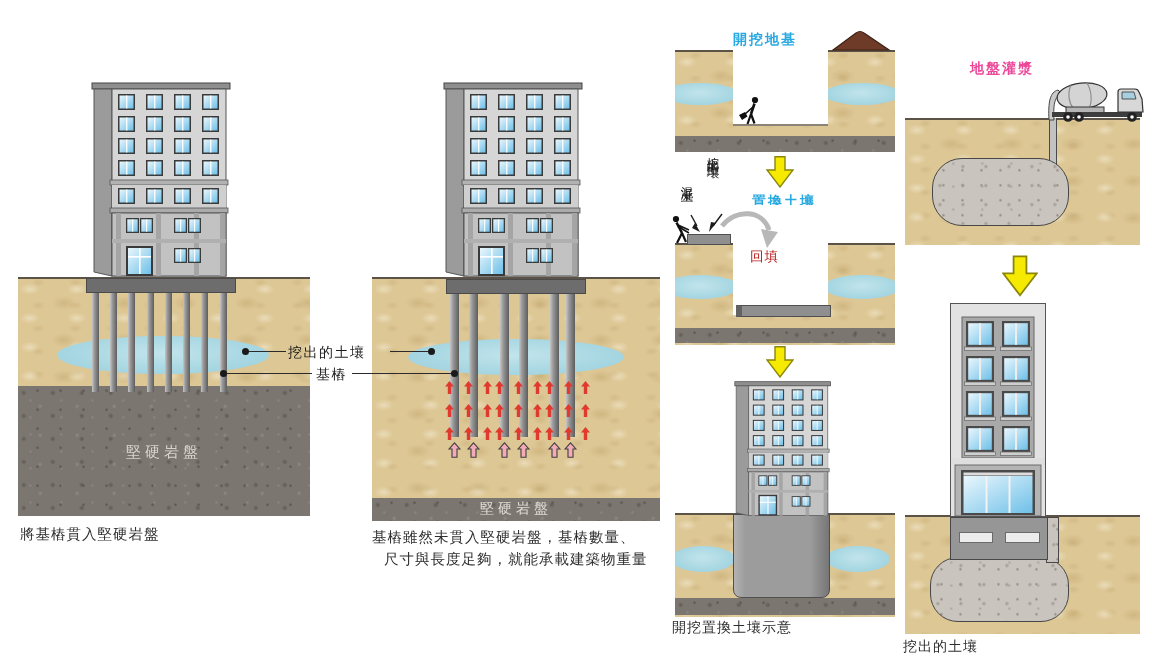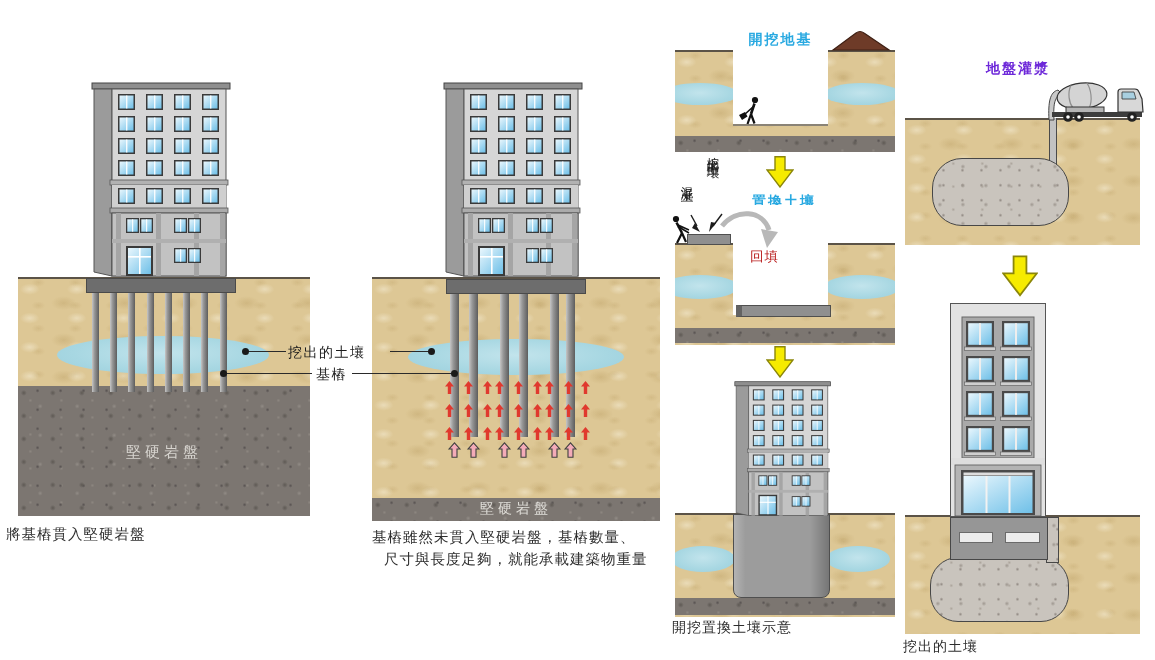--- a/index.html
+++ b/index.html
@@ -34,21 +34,21 @@
   .pile{background:linear-gradient(90deg,#c6c6c6 0%,#989898 35%,#5d5d5d 100%);}
   .pilecap{background:#6d6d6d;border:1px solid #4a4a4a;}
   .slab{background:#8f8f8f;border:1px solid #4f4f4f;}
   .basement{background:#969696;border:1px solid #474747;}
   .slot{background:#ececec;border:1px solid #6a6a6a;}
   .concblock{background:linear-gradient(90deg,#b3b3b3 0%,#9c9c9c 12%,#9c9c9c 80%,#767676 100%);
              border:1px solid #4f4f4f;border-radius:0 0 8px 8px;}
   .pipe{background:#c2c2c2;border-left:1.5px solid #4a4a4a;border-right:1.5px solid #4a4a4a;}
   
   .cap{font-size:14.5px;color:#2d2d2d;letter-spacing:1px;line-height:22px;white-space:nowrap;}
-  .cyan{font-size:14px;font-weight:bold;letter-spacing:2px;white-space:nowrap;text-align:center;}
+  .cyan{font-size:14px;font-weight:bold;letter-spacing:2px;white-space:nowrap;text-align:left;}
   .rocklbl{font-size:15px;color:#d8d5d0;letter-spacing:4px;text-align:center;white-space:nowrap;}
   .midlbl{font-size:14px;color:#1c1c1c;letter-spacing:1.5px;white-space:nowrap;}
   .vlbl{font-size:12.5px;color:#1c1c1c;writing-mode:vertical-rl;letter-spacing:2px;line-height:14px;}
   .ann{font-size:13.5px;color:#b91c1c;letter-spacing:1px;white-space:nowrap;}
   .ldr{height:0;border-top:1.5px solid #2a2a2a;}
   .dot{width:7px;height:7px;border-radius:50%;background:#1a1a1a;}
 </style>
 </head>
 <body>
 
@@ -192,21 +192,21 @@
     <div class="abs pile" style="left:147px;top:291px;width:7px;height:101px;"></div>
     <div class="abs pile" style="left:165px;top:291px;width:7px;height:101px;"></div>
     <div class="abs pile" style="left:183px;top:291px;width:7px;height:101px;"></div>
     <div class="abs pile" style="left:201px;top:291px;width:7px;height:101px;"></div>
     <div class="abs pile" style="left:220px;top:291px;width:7px;height:101px;"></div>
     <div class="abs pilecap" style="left:86px;top:278px;width:148px;height:13px;"></div>
     <svg class="abs" style="left:88px;top:82px;width:144px;height:196px;">
         <use href="#bldgA"></use>
       </svg>
     <div class="abs rocklbl" style="left:18px;top:443px;width:292px;">堅硬岩盤</div>
-    <div class="abs cap" style="left:6px;top:523px;">將基樁貫入堅硬岩盤</div>
+    <div class="abs cap" style="left:20px;top:523px;">將基樁貫入堅硬岩盤</div>
   </div>
 
   <div>
     <div class="abs soil surface" style="left:372px;top:277px;width:288px;height:221px;"></div>
     <div class="abs rock" style="left:372px;top:498px;width:288px;height:23px;"></div>
     <div class="abs water" style="left:408px;top:339px;width:216px;height:36px;"></div>
     <div class="abs pile" style="left:450px;top:292px;width:9px;height:145px;"></div>
     <div class="abs pile" style="left:469px;top:292px;width:9px;height:145px;"></div>
     <div class="abs pile" style="left:500px;top:292px;width:9px;height:145px;"></div>
     <div class="abs pile" style="left:519px;top:292px;width:9px;height:145px;"></div>
@@ -325,21 +325,21 @@
     </div>
     <div class="abs rock" style="left:675px;top:598px;width:220px;height:17px;"></div>
     <div class="abs concblock" style="left:733px;top:514px;width:95px;height:82px;"></div>
     <svg class="abs" style="left:732px;top:381px;width:100px;height:136px;">
         <use href="#bldgA"></use>
       </svg>
     <div class="abs cap" style="left:672px;top:616px;font-size:14px;">開挖置換土壤示意</div>
   </div>
 
   <div>
-    <div class="abs cyan" style="left:970px;top:60px;width:96px;color:#6d28d9;">地盤灌漿</div>
+    <div class="abs cyan" style="left:970px;top:60px;width:96px;color:#ec4899;">地盤灌漿</div>
     <div class="abs soil surface" style="left:905px;top:118px;width:235px;height:125px;"></div>
     <div class="abs pipe" style="left:1049px;top:118px;width:6px;height:52px;"></div>
     <div class="abs grout" style="left:932px;top:158px;width:135px;height:66px;border-radius:30px;"></div>
     <svg class="abs" style="left:1044px;top:76px;width:106px;height:46px;">
         <use href="#mixerTruck"></use>
       </svg>
     <svg class="abs" style="left:1002px;top:255px;width:36px;height:42px;">
         <use href="#arrowDown"></use>
       </svg>
     <div class="abs soil surface" style="left:905px;top:515px;width:235px;height:117px;"></div>

